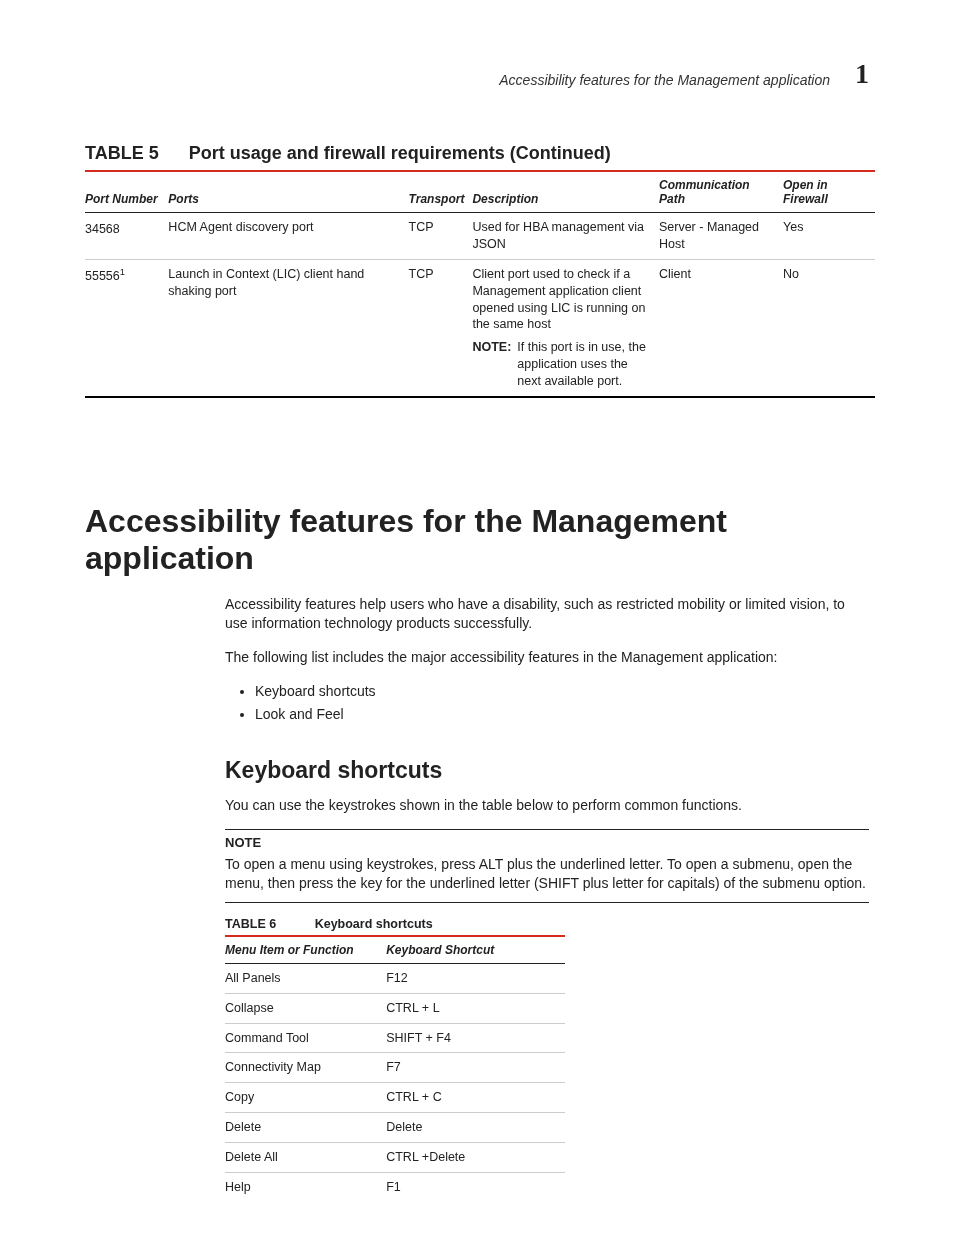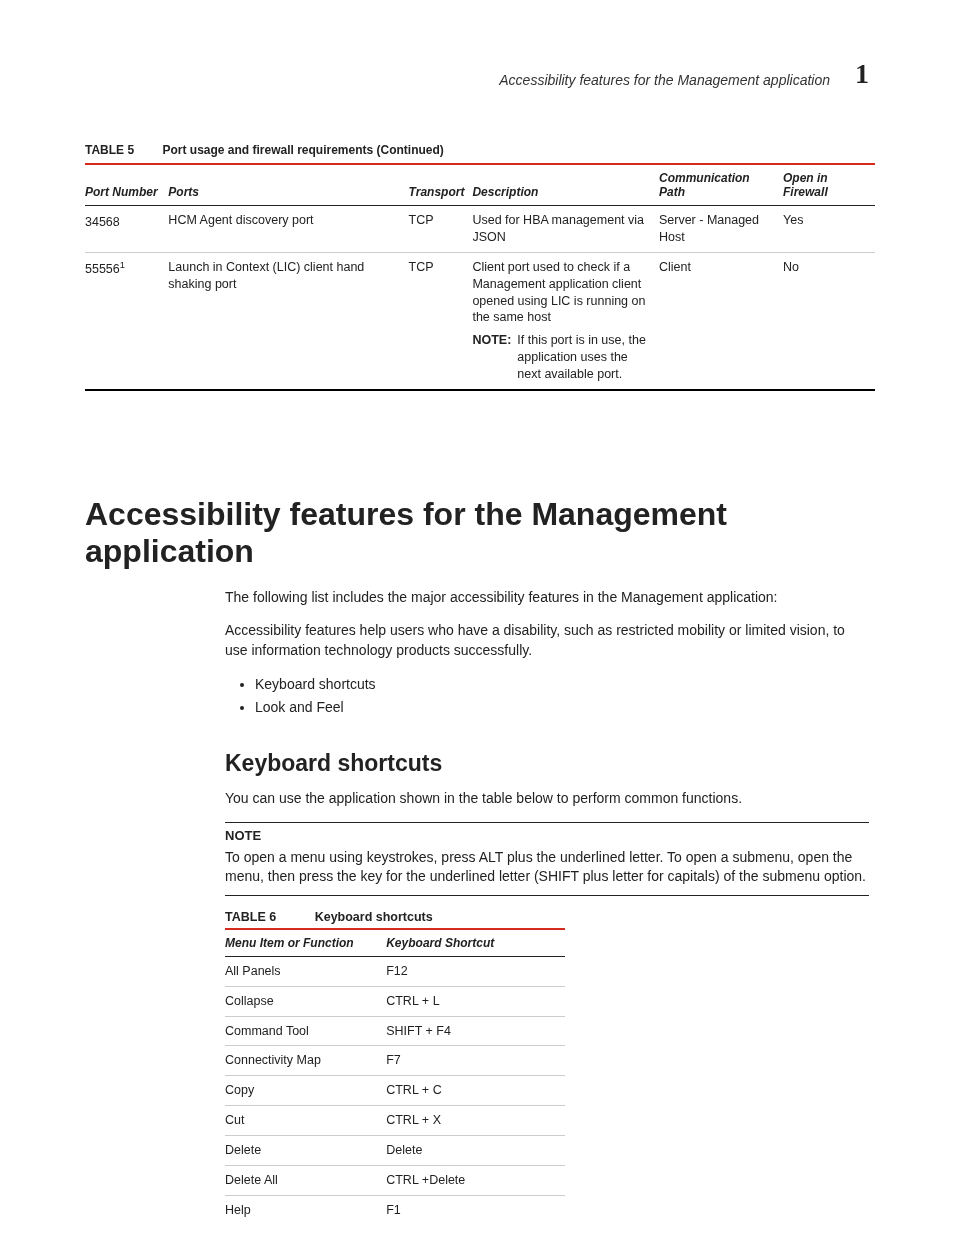--- a/index.html
+++ b/index.html
@@ -32,21 +32,21 @@
     font-family: Georgia, 'Times New Roman', serif;
     font-size: 28px;
     font-weight: bold;
     line-height: 1;
   }
   .condensed {
     font-family: 'Arial Narrow', Arial, sans-serif;
     font-stretch: condensed;
   }
   .table-caption {
-    font-size: 12px;
+    font-size: 18px;
     margin-bottom: 6px;
   }
   .table-caption .tcap-label {
     font-weight: bold;
     margin-right: 25px;
   }
   table.data {
     border-collapse: collapse;
     width: 100%;
     font-size: 12.5px;
@@ -188,32 +188,32 @@
         </td>
         <td>Client</td>
         <td>No</td>
       </tr>
     </tbody>
   </table>
 
   <h1 class="section-title">Accessibility features for the Management application</h1>
 
   <div class="body-text">
+    <p>Accessibility features help users who have a disability, such as restricted mobility or limited vision, to use information technology products successfully.</p>
     <p>The following list includes the major accessibility features in the Management application:</p>
-    <p>Accessibility features help users who have a disability, such as restricted mobility or limited vision, to use information technology products successfully.</p>
     <ul>
       <li>Keyboard shortcuts</li>
       <li>Look and Feel</li>
     </ul>
   </div>
 
   <h2 class="subhead">Keyboard shortcuts</h2>
 
   <div class="body-text">
-    <p>You can use the application shown in the table below to perform common functions.</p>
+    <p>You can use the keystrokes shown in the table below to perform common functions.</p>
   </div>
 
   <div class="note-block">
     <span class="nb-label condensed">NOTE</span>
     <span>To open a menu using keystrokes, press ALT plus the underlined letter. To open a submenu, open the menu, then press the key for the underlined letter (SHIFT plus letter for capitals) of the submenu option.</span>
   </div>
 
   <div class="t6-caption condensed">
     <span class="tc-label">TABLE 6</span>
     <span style="font-weight:bold">Keyboard shortcuts</span>
@@ -241,24 +241,20 @@
         </tr>
       <tr>
           <td>Connectivity Map</td>
           <td>F7</td>
         </tr>
       <tr>
           <td>Copy</td>
           <td>CTRL + C</td>
         </tr>
       <tr>
-          <td>Cut</td>
-          <td>CTRL + X</td>
-        </tr>
-      <tr>
           <td>Delete</td>
           <td>Delete</td>
         </tr>
       <tr>
           <td>Delete All</td>
           <td>CTRL +Delete</td>
         </tr>
       <tr>
           <td>Help</td>
           <td>F1</td>

